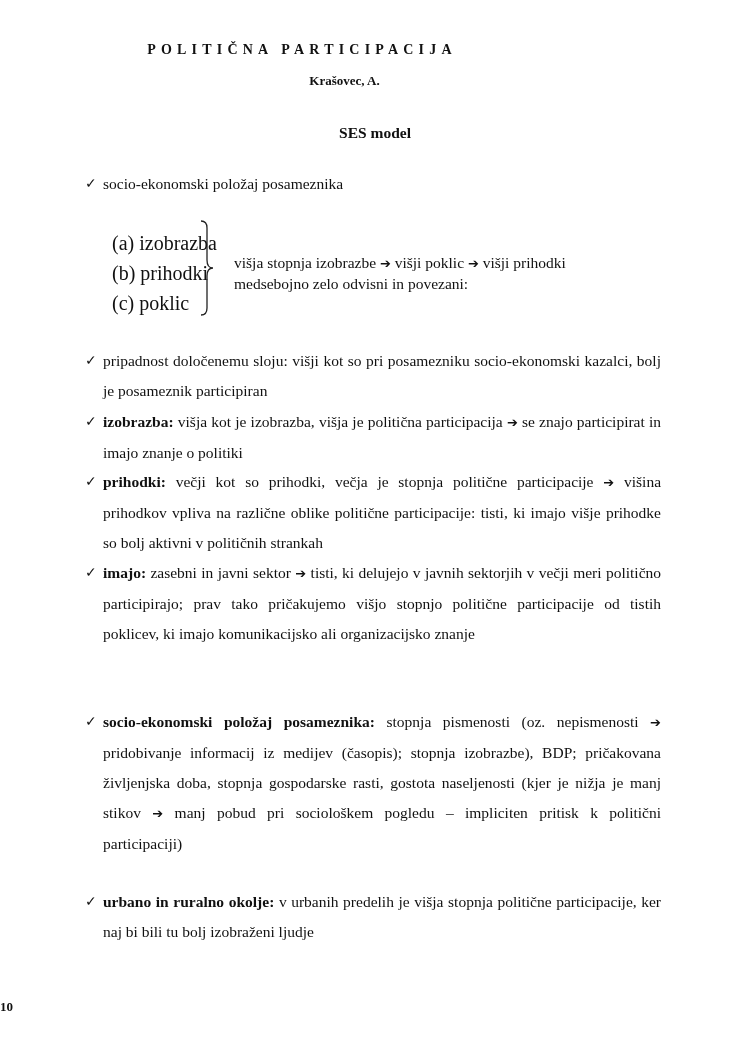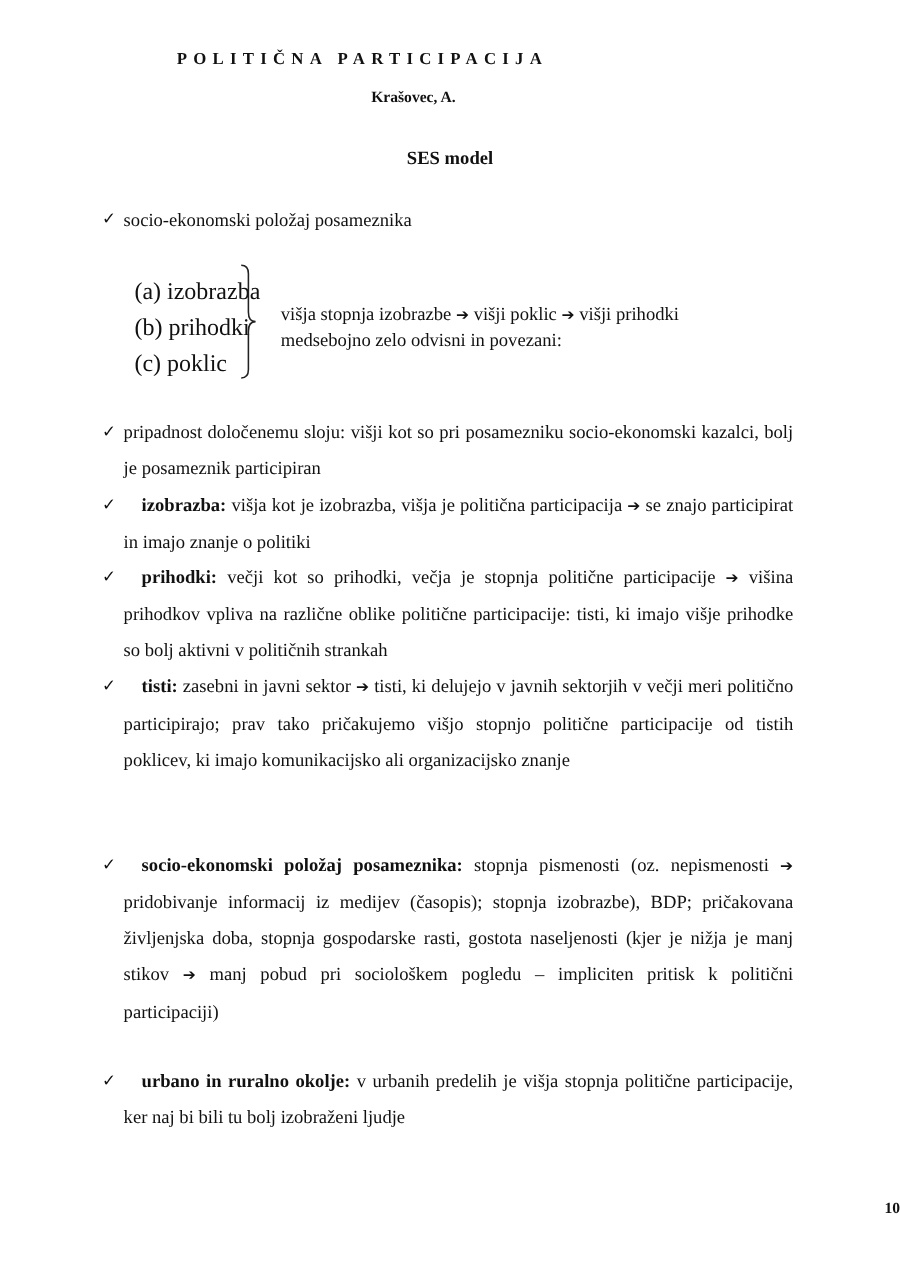--- a/index.html
+++ b/index.html
@@ -20,33 +20,33 @@
     position: absolute; left: 0; top: 114px; width: 750px; text-align: center;
     font-weight: bold; font-size: 15.5px; margin-top: 10px;
   }
   .bullet {
     position: absolute; left: 103px; width: 558px;
     font-size: 15.5px; line-height: 30px; text-align: justify;
   }
   .bullet .chk {
     position: absolute; left: -18px; top: 0; font-size: 14px;
   }
-  .lbl { font-weight: bold; margin-left: 15px; }
+  .lbl { font-weight: bold; }
   .sub-list {
     position: absolute; left: 112px; top: 228px; font-size: 20px; line-height: 30px;
   }
   .brace {
     position: absolute; left: 200px; top: 220px; width: 14px; height: 96px;
   }
   .brace-text {
     position: absolute; left: 234px; top: 253px; font-size: 15.5px; line-height: 20px;
   }
   .arrow { font-family: "DejaVu Sans", sans-serif; font-size: 13px; font-weight: bold; }
   .page-num {
-    position: absolute; left: 0; top: 999px; width: 750px; text-align: right;
+    position: absolute; left: 0; top: 999px; width: 750px; text-align: left;
     font-weight: bold; font-size: 13px;
   }
 </style>
 </head>
 <body>
 
 <div>
 
   <div class="title">POLITIČNA PARTICIPACIJA</div>
   <div class="author">Krašovec, A.</div>
@@ -92,21 +92,21 @@
   <div class="bullet" style="top:467px;">
     <span class="chk">✓</span>
     <span class="lbl">prihodki:</span>
     <span>večji kot so prihodki, večja je stopnja politične participacije</span>
     <span class="arrow">➔</span>
     <span>višina prihodkov vpliva na različne oblike politične participacije: tisti, ki imajo višje prihodke so bolj aktivni v političnih strankah</span>
   </div>
 
   <div class="bullet" style="top:558px;">
     <span class="chk">✓</span>
-    <span class="lbl">tisti:</span>
+    <span class="lbl">imajo:</span>
     <span>zasebni in javni sektor</span>
     <span class="arrow">➔</span>
     <span>tisti, ki delujejo v javnih sektorjih v večji meri politično participirajo; prav tako pričakujemo višjo stopnjo politične participacije od tistih poklicev, ki imajo komunikacijsko ali organizacijsko znanje</span>
   </div>
 
   <div class="bullet" style="top:707px;">
     <span class="chk">✓</span>
     <span class="lbl">socio-ekonomski položaj posameznika:</span>
     <span>stopnja pismenosti (oz. nepismenosti</span>
     <span class="arrow">➔</span>

